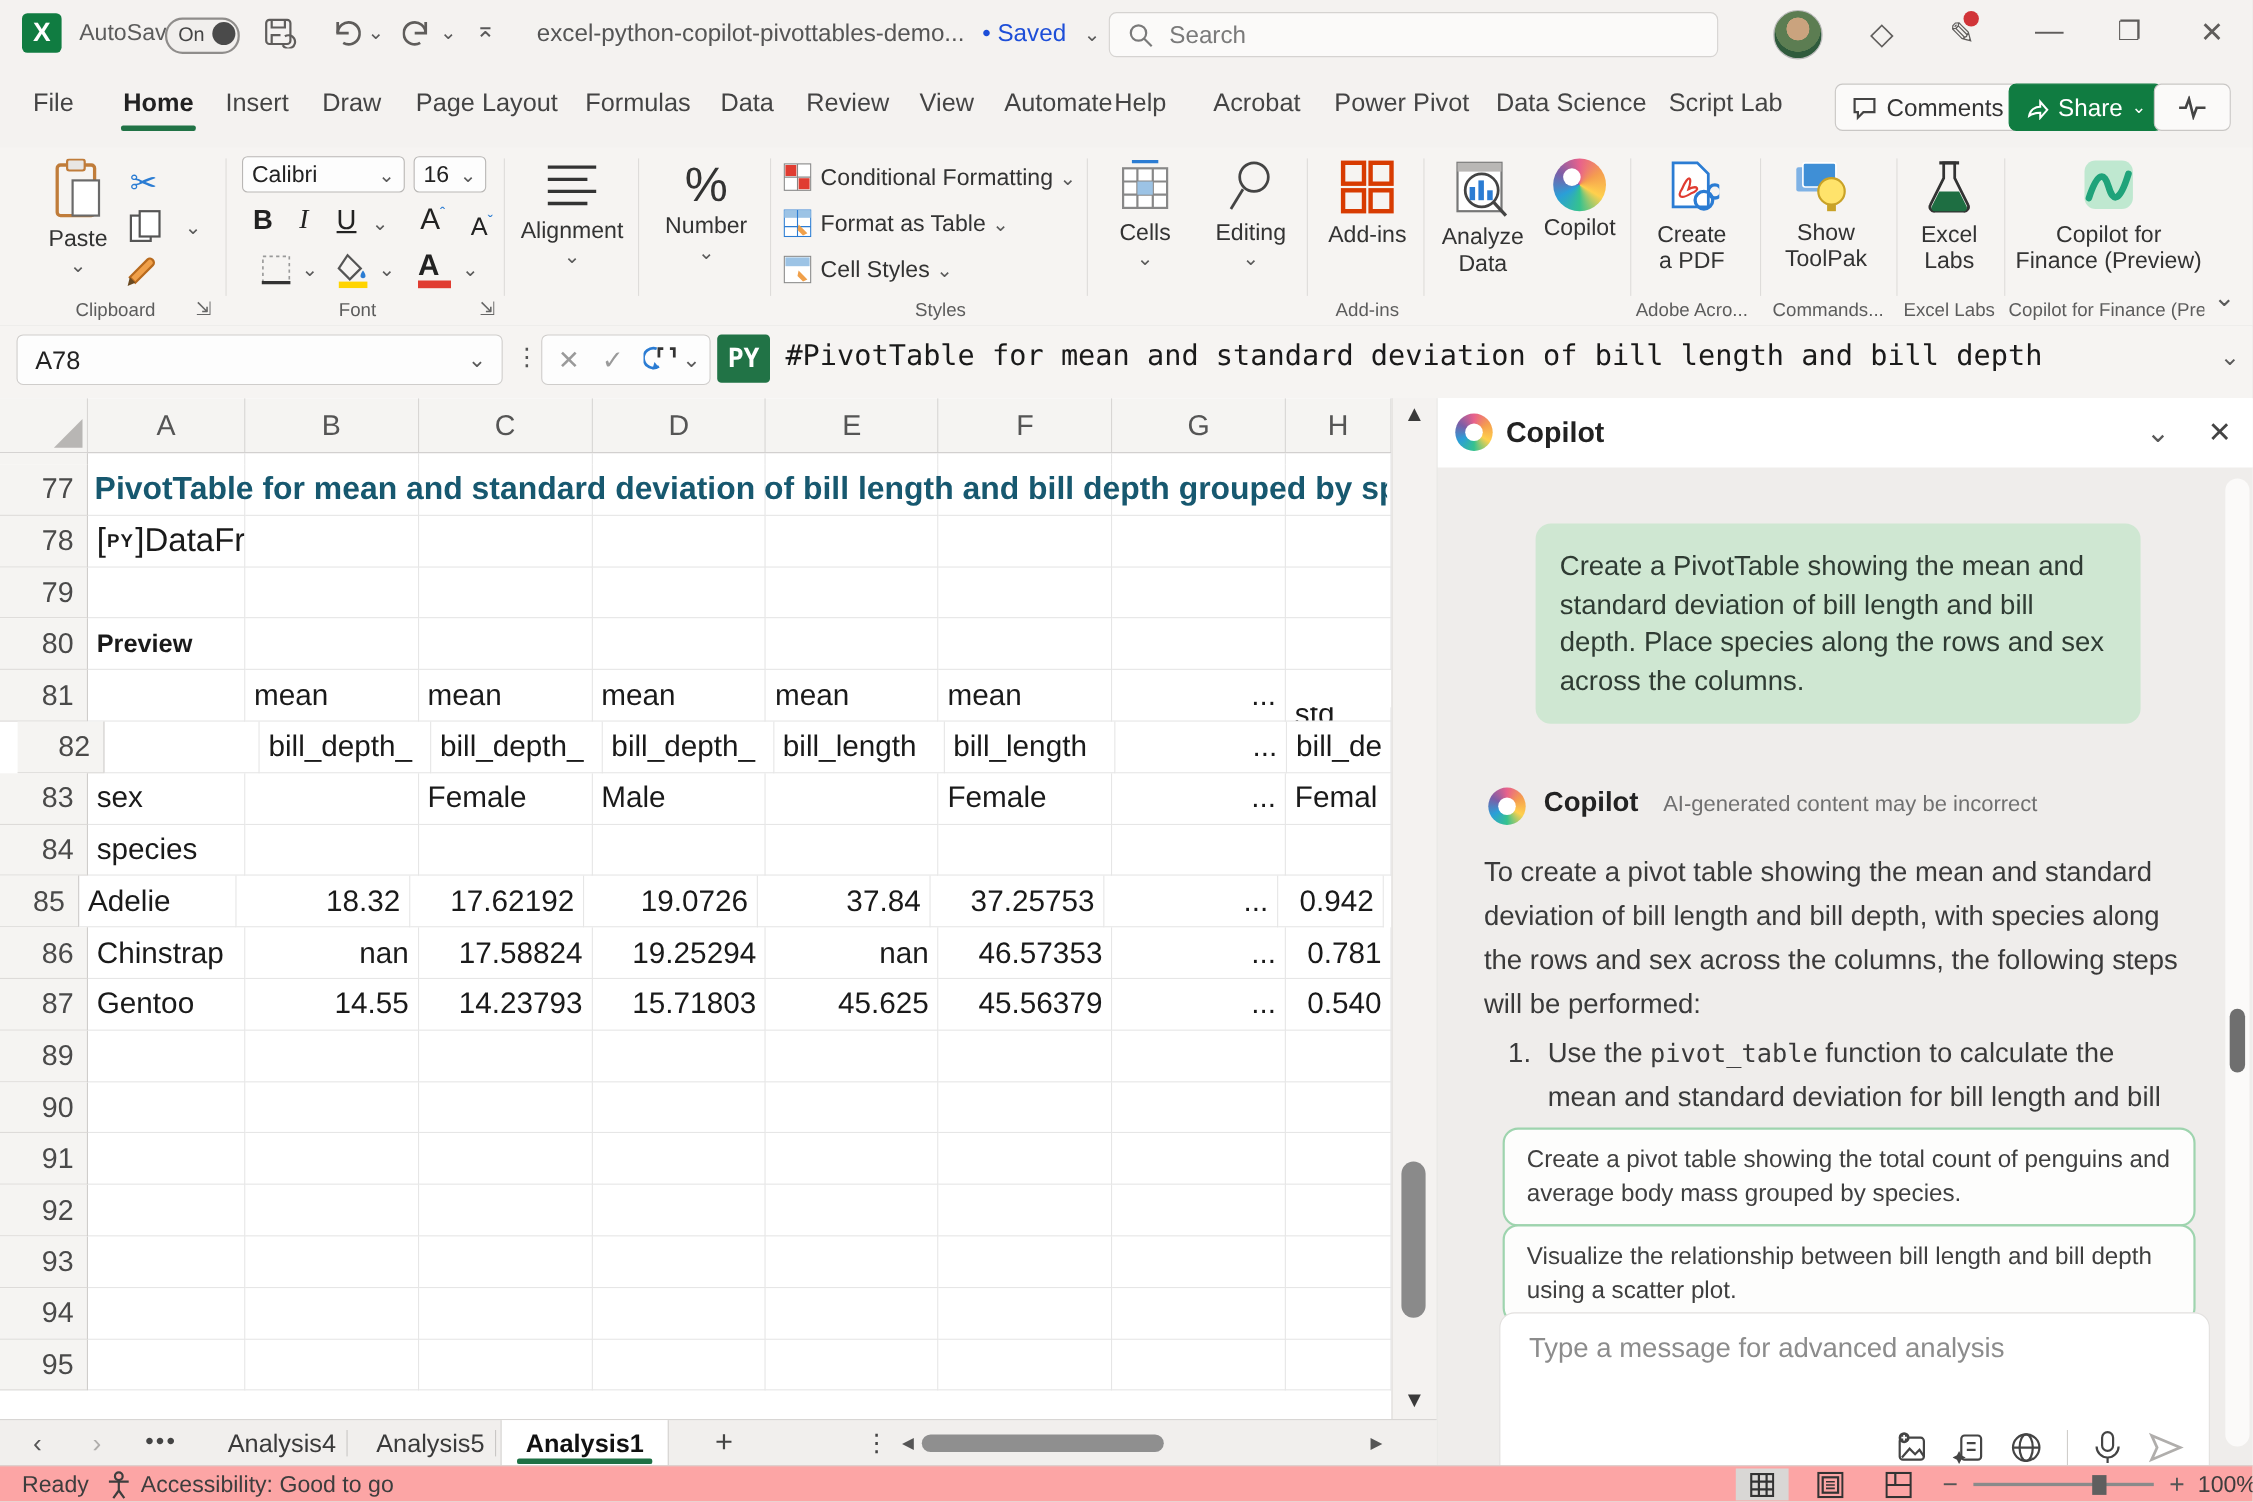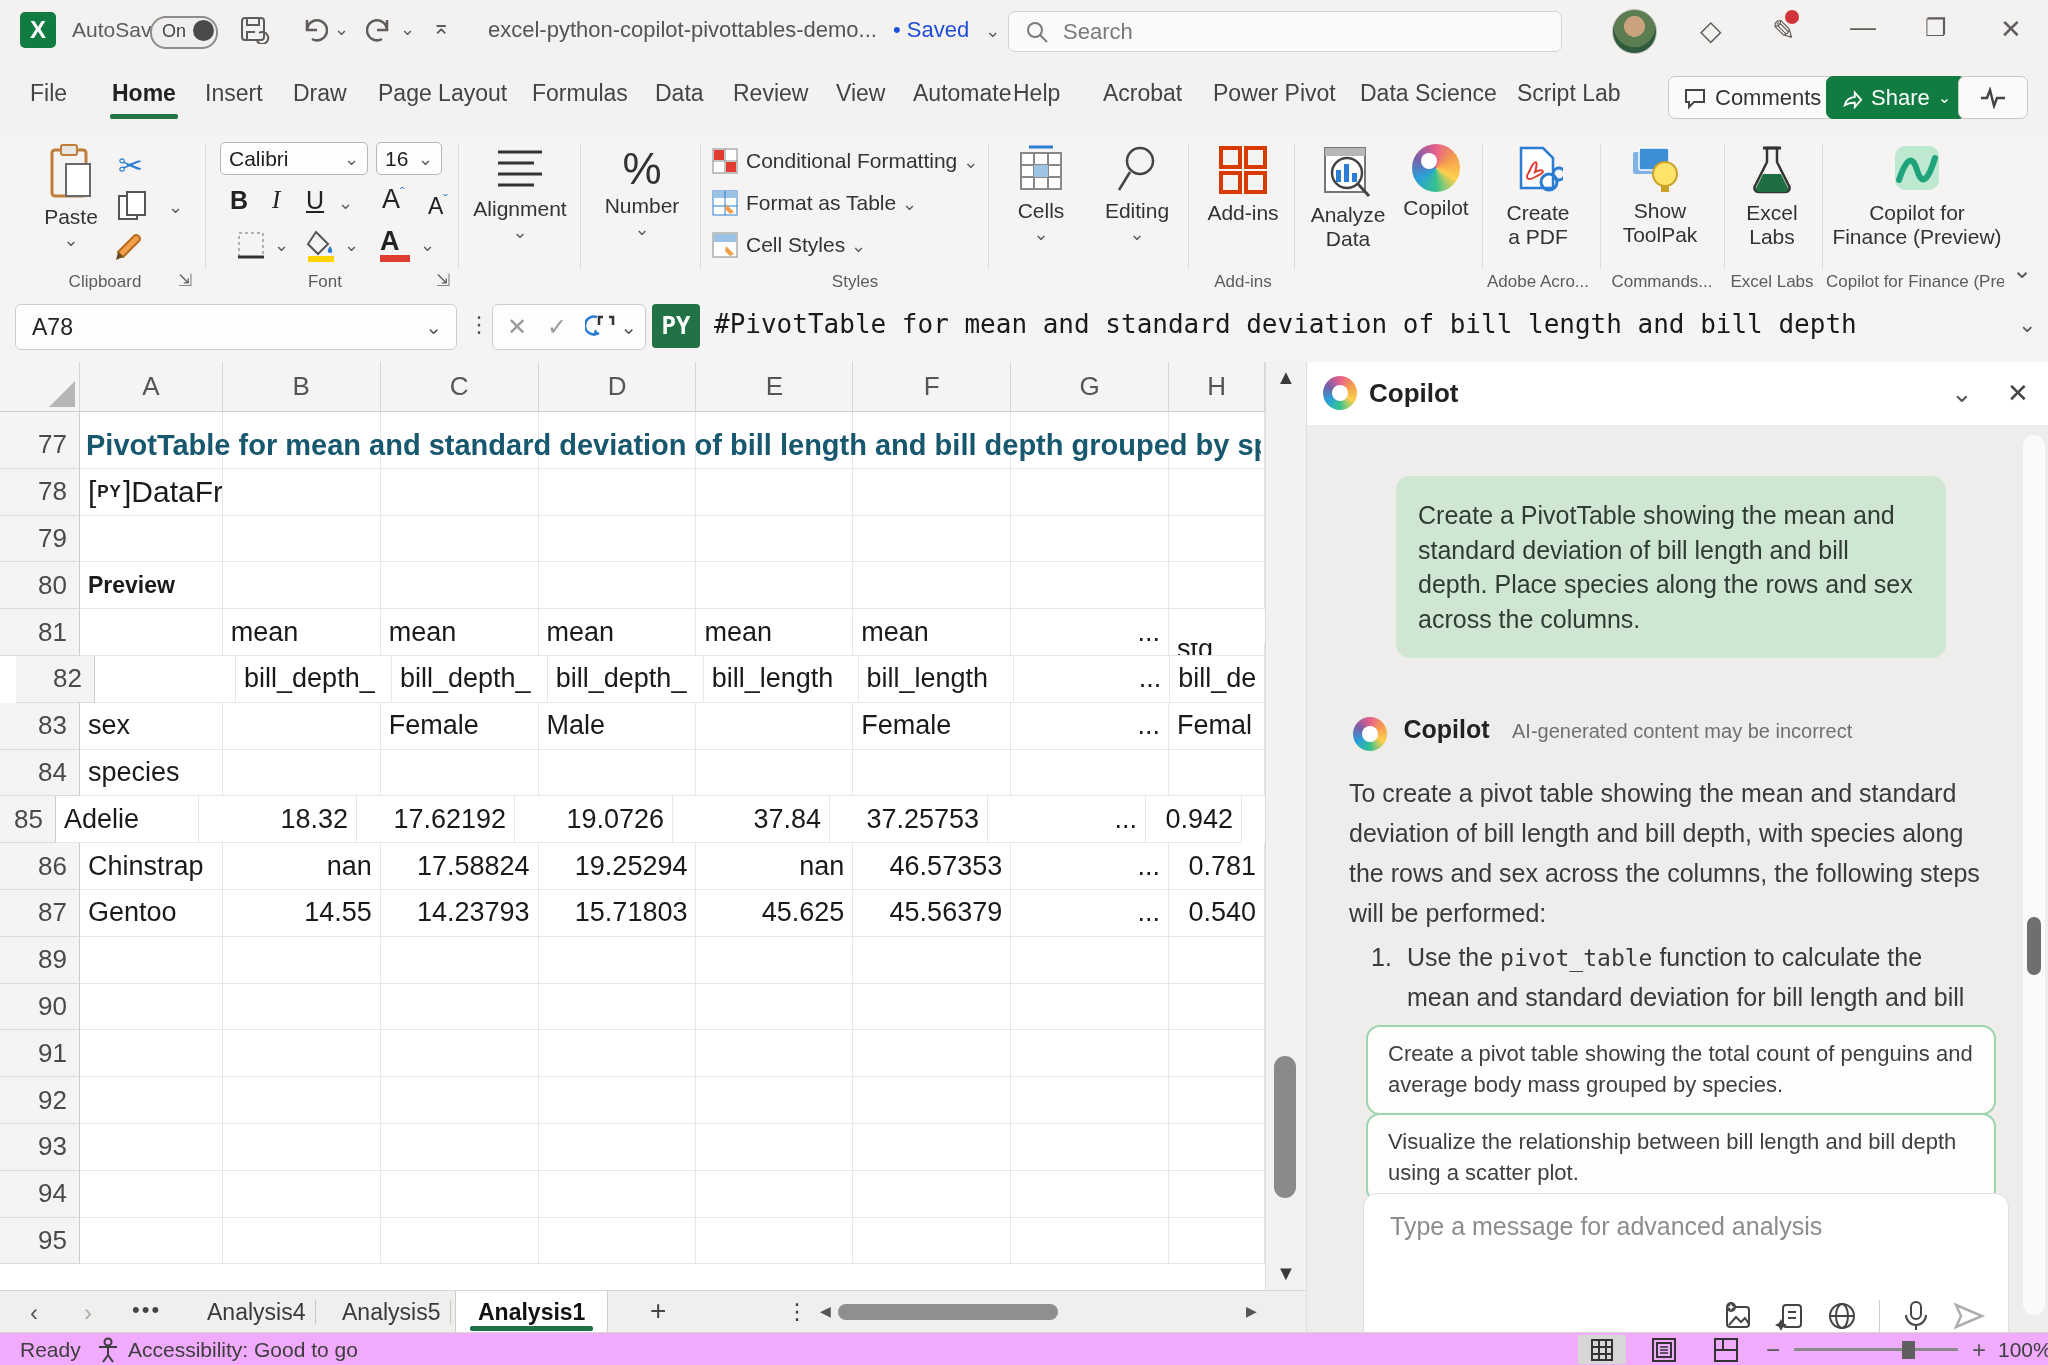--- a/index.html
+++ b/index.html
@@ -97,21 +97,21 @@
   .cp-scrolltrack{position:absolute;left:716px;top:10px;width:22px;height:880px;background:#fbfaf9;border-radius:11px;}
   .cp-thumb{position:absolute;left:4px;top:482px;width:14px;height:58px;background:#6f6f6f;border-radius:7px;}
   
   .sheetbar{left:0;top:1290px;width:1306px;height:42px;background:#f1efed;border-top:1px solid #d8d6d4;}
   .stab{position:absolute;top:0;height:42px;display:flex;align-items:center;padding:0 22px;font-size:23px;color:#3a3a3a;}
   .stab.active{background:#fff;font-weight:bold;color:#111;border-left:1px solid #d0cecb;border-right:1px solid #d0cecb;}
   .stab.active::after{content:"";position:absolute;left:14px;right:14px;bottom:2px;height:5px;background:#1e7145;border-radius:2px;}
   .stab-sep{position:absolute;top:9px;width:1px;height:24px;background:#c9c7c5;}
   .hthumb{position:absolute;left:838px;top:13px;width:220px;height:16px;border-radius:8px;background:#8f8f8f;}
   
-  .statusbar{left:0;top:1332px;width:2048px;height:33px;background:#f0abfc;border-top:1px solid #d8d6d4;font-size:21px;color:#3d3d3d;}
+  .statusbar{left:0;top:1332px;width:2048px;height:33px;background:#fca5a5;border-top:1px solid #d8d6d4;font-size:21px;color:#3d3d3d;}
   .viewbtn{position:absolute;top:2px;width:48px;height:29px;display:flex;align-items:center;justify-content:center;}
   .viewbtn.active{background:#d9d7d5;}
   .ztrack{position:absolute;top:15px;left:1794px;width:164px;height:3px;background:#8a8a8a;}
   .zthumb{position:absolute;top:8px;left:1902px;width:13px;height:18px;background:#5f5f5f;}
 </style>
 </head>
 <body>
 
 <div class="app">
 
@@ -535,21 +535,21 @@
           <div class="g-cell" style="width: 143px;">species</div>
           <div class="g-cell" style="width: 158px;"></div>
           <div class="g-cell" style="width: 158px;"></div>
           <div class="g-cell" style="width: 158px;"></div>
           <div class="g-cell" style="width: 157px;"></div>
           <div class="g-cell" style="width: 158px;"></div>
           <div class="g-cell" style="width: 158px;"></div>
           <div class="g-cell" style="width: 96px;"></div>
         </div>
         <div class="g-row" style="height: 46.8px;">
-          <div class="g-rowhdr" style="width: 56px;">85</div>
+          <div class="g-rowhdr" style="width: 72px;">85</div>
           <div class="g-cell" style="width: 143px;">Adelie</div>
           <div class="g-cell r-right" style="width: 158px;">18.32</div>
           <div class="g-cell r-right" style="width: 158px;">17.62192</div>
           <div class="g-cell r-right" style="width: 158px;">19.0726</div>
           <div class="g-cell r-right" style="width: 157px;">37.84</div>
           <div class="g-cell r-right" style="width: 158px;">37.25753</div>
           <div class="g-cell r-right" style="width: 158px;">...</div>
           <div class="g-cell r-right" style="width: 96px;">0.942</div>
         </div>
         <div class="g-row" style="height: 46.8px;">

